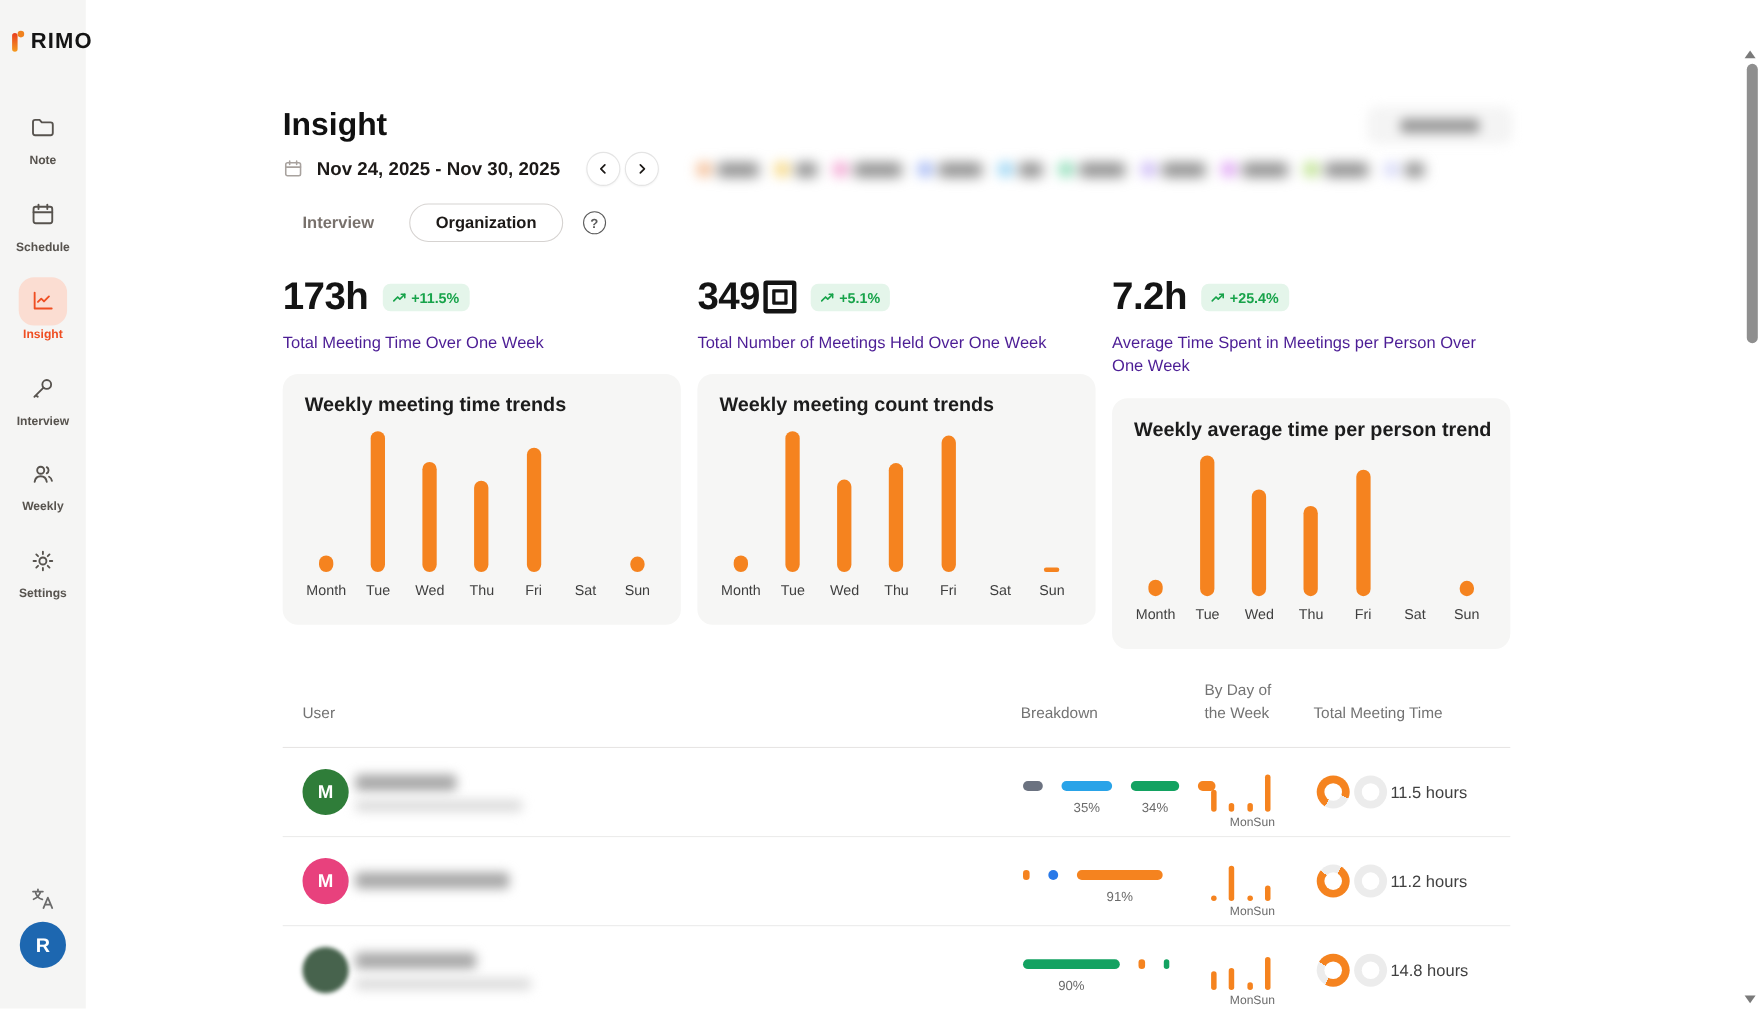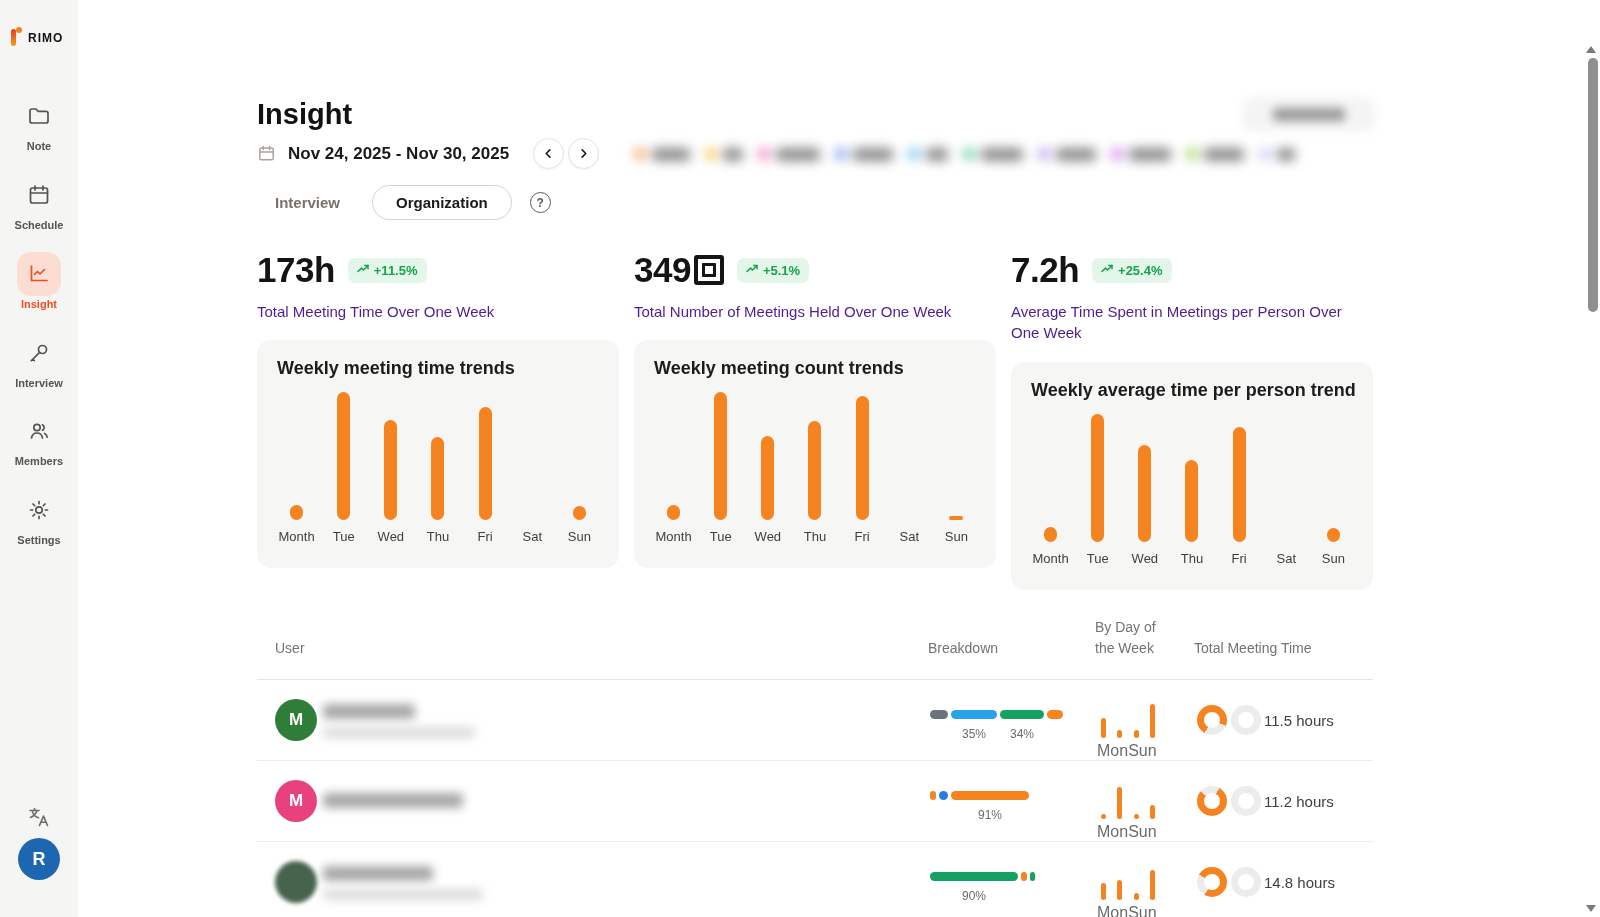--- a/index.html
+++ b/index.html
@@ -6,21 +6,21 @@
   body{width:1600px;height:917px;overflow:hidden;position:relative;background:#fff;
        font-family:"Liberation Sans",sans-serif;color:#1c1c1c;}
 
   
   .sidebar{position:absolute;left:0;top:0;width:78px;height:917px;background:#f5f5f4;}
   .logo{position:absolute;left:11px;top:27px;display:flex;align-items:center;gap:6px;cursor:pointer}
   .logo-mark{position:relative;width:11px;height:21px}
   .logo-bar{position:absolute;left:0;top:2px;width:5px;height:17px;border-radius:3px;
             background:linear-gradient(180deg,#e93d1f,#f59b1f)}
   .logo-dot{position:absolute;right:0;top:0;width:6px;height:6px;border-radius:50%;background:#f0821e}
-  .logo-text{font-weight:700;font-size:12px;letter-spacing:1px;color:#141414}
+  .logo-text{font-weight:700;font-size:20px;letter-spacing:1px;color:#141414}
   .nav-item{position:absolute;left:0;width:78px;text-align:center;cursor:pointer}
   .nav-icon-wrap{width:44px;height:44px;margin:0 auto;border-radius:14px;
                  display:flex;align-items:center;justify-content:center}
   .nav-item.active .nav-icon-wrap{background:#fbddd2}
   .nav-label{font-size:11px;font-weight:700;color:#57534e;margin-top:2px}
   .nav-item.active .nav-label{color:#ef4e22}
   .nav-icon{stroke:#57534e;fill:none;stroke-width:1.7;stroke-linecap:round;stroke-linejoin:round}
   .nav-item.active .nav-icon{stroke:#ef4e22}
   .translate-wrap{position:absolute;left:26px;top:804px;cursor:pointer}
   .user-avatar{position:absolute;left:18px;top:838px;width:42px;height:42px;border-radius:50%;
@@ -54,21 +54,21 @@
                font-size:12px;font-weight:700;display:flex;align-items:center;justify-content:center;
                cursor:pointer;margin-left:4px}
 
   
   .stat{position:absolute;top:250px;width:360px}
   .stat-top{display:flex;align-items:center;gap:13px}
   .stat-value{font-size:35px;font-weight:700;color:#141414;letter-spacing:-.5px}
   .kai-glyph{display:inline-block;width:22px;height:22px;border:4px solid #141414;border-radius:3px;
              position:relative;margin-left:3px}
   .kai-glyph::after{content:"";position:absolute;inset:4px;border:3px solid #141414;border-radius:1px}
-  .badge{display:inline-flex;align-items:flex-start;gap:5px;background:#e4f5ea;color:#17a34a;
+  .badge{display:inline-flex;align-items:center;gap:5px;background:#e4f5ea;color:#17a34a;
          font-size:13px;font-weight:700;border-radius:7px;padding:5px 9px}
   .stat-label{margin-top:11px;font-size:15px;color:#4c1d95;line-height:1.4}
 
   
   .trend-card{position:absolute;width:362px;height:228px;background:#f6f6f5;border-radius:14px}
   .trend-title{position:absolute;left:20px;top:18px;font-size:18px;font-weight:700;color:#1c1c1c}
   .trend-plot{position:absolute;left:16px;right:16px;top:48px;display:flex}
   .tcol{flex:1;display:flex;flex-direction:column;align-items:center}
   .tbar-area{height:132px;display:flex;align-items:flex-end}
   .tbar{width:13px;border-radius:7px;background:#f5831f}
@@ -78,28 +78,28 @@
   .table{position:absolute;left:257px;top:605px;width:1116px}
   .thead{position:relative;height:74px;border-bottom:1px solid #e7e5e4}
   .th{position:absolute;font-size:14px;color:#737373}
   .trow{position:relative;height:80px;border-bottom:1px solid #ececeb;cursor:pointer}
   .row-avatar{position:absolute;left:18px;top:19px;width:42px;height:42px;border-radius:50%;
               color:#fff;font-size:17px;font-weight:700;display:flex;align-items:center;justify-content:center}
   .row-avatar.img-avatar{filter:blur(2px)}
   .blob{border-radius:4px;filter:blur(5px)}
   .name-blob1{position:absolute;left:66px;top:24px;height:15px;background:#a8a8a8}
   .name-blob2{position:absolute;left:66px;top:47px;height:11px;background:#dcdcdc}
-  .breakdown{position:absolute;left:673px;top:30px;display:flex;gap:3px;align-items:flex-start}
+  .breakdown{position:absolute;left:673px;top:30px;display:flex;gap:17px;align-items:flex-start}
   .bseg{display:flex;flex-direction:column;align-items:center}
   .bpill{height:9px;border-radius:5px}
   .blab{font-size:12px;color:#6b6b6b;margin-top:8px;height:14px;white-space:nowrap}
   .byday{position:absolute;left:840px;top:20px;width:62px}
   .byday-bars{display:flex;align-items:flex-end;justify-content:space-between;height:38px;padding:0 4px}
   .bd{width:5px;border-radius:3px;background:#f5831f}
-  .byday-labels{display:flex;justify-content:flex-start;font-size:16px;color:#6b6b6b;margin-top:4px}
+  .byday-labels{display:flex;justify-content:flex-end;font-size:11px;color:#6b6b6b;margin-top:4px}
   .donut{position:absolute;top:25px;width:30px;height:30px;border-radius:50%}
   .donut::after{content:"";position:absolute;inset:7px;background:#fff;border-radius:50%}
   .donut.gray{background:#ececec}
   .hours{position:absolute;left:1007px;top:32px;font-size:15px;color:#404040}
 
   
   .scroll-up,.scroll-down{position:absolute;right:4px;width:0;height:0;cursor:pointer;
        border-left:5px solid transparent;border-right:5px solid transparent}
   .scroll-up{top:46px;border-bottom:7px solid #7a7a7a}
   .scroll-down{bottom:5px;border-top:7px solid #7a7a7a}
@@ -154,21 +154,21 @@
     <div class="nav-label">Interview</div>
   </div>
   <div class="nav-item" style="top:409px">
     <div class="nav-icon-wrap">
         <svg class="nav-icon" width="24" height="24" viewBox="0 0 24 24">
           <circle cx="10" cy="8.5" r="3.2"></circle>
           <path d="M4.5 19c.5-3.2 2.7-5 5.5-5s5 1.8 5.5 5"></path>
           <path d="M15.5 5.7a3.2 3.2 0 0 1 0 5.6M17.6 14.4c1.4.7 2.3 2 2.6 3.8"></path>
         </svg>
       </div>
-    <div class="nav-label">Members</div>
+    <div class="nav-label">Weekly</div>
   </div>
   <div class="nav-item" style="top:488px">
     <div class="nav-icon-wrap">
         <svg class="nav-icon" width="24" height="24" viewBox="0 0 24 24">
           <circle cx="12" cy="12" r="3.2"></circle>
           <path d="M12 3.5v2.2M12 18.3v2.2M3.5 12h2.2M18.3 12h2.2M6 6l1.6 1.6M16.4 16.4 18 18M6 18l1.6-1.6M16.4 7.6 18 6"></path>
         </svg>
       </div>
     <div class="nav-label">Settings</div>
   </div>

